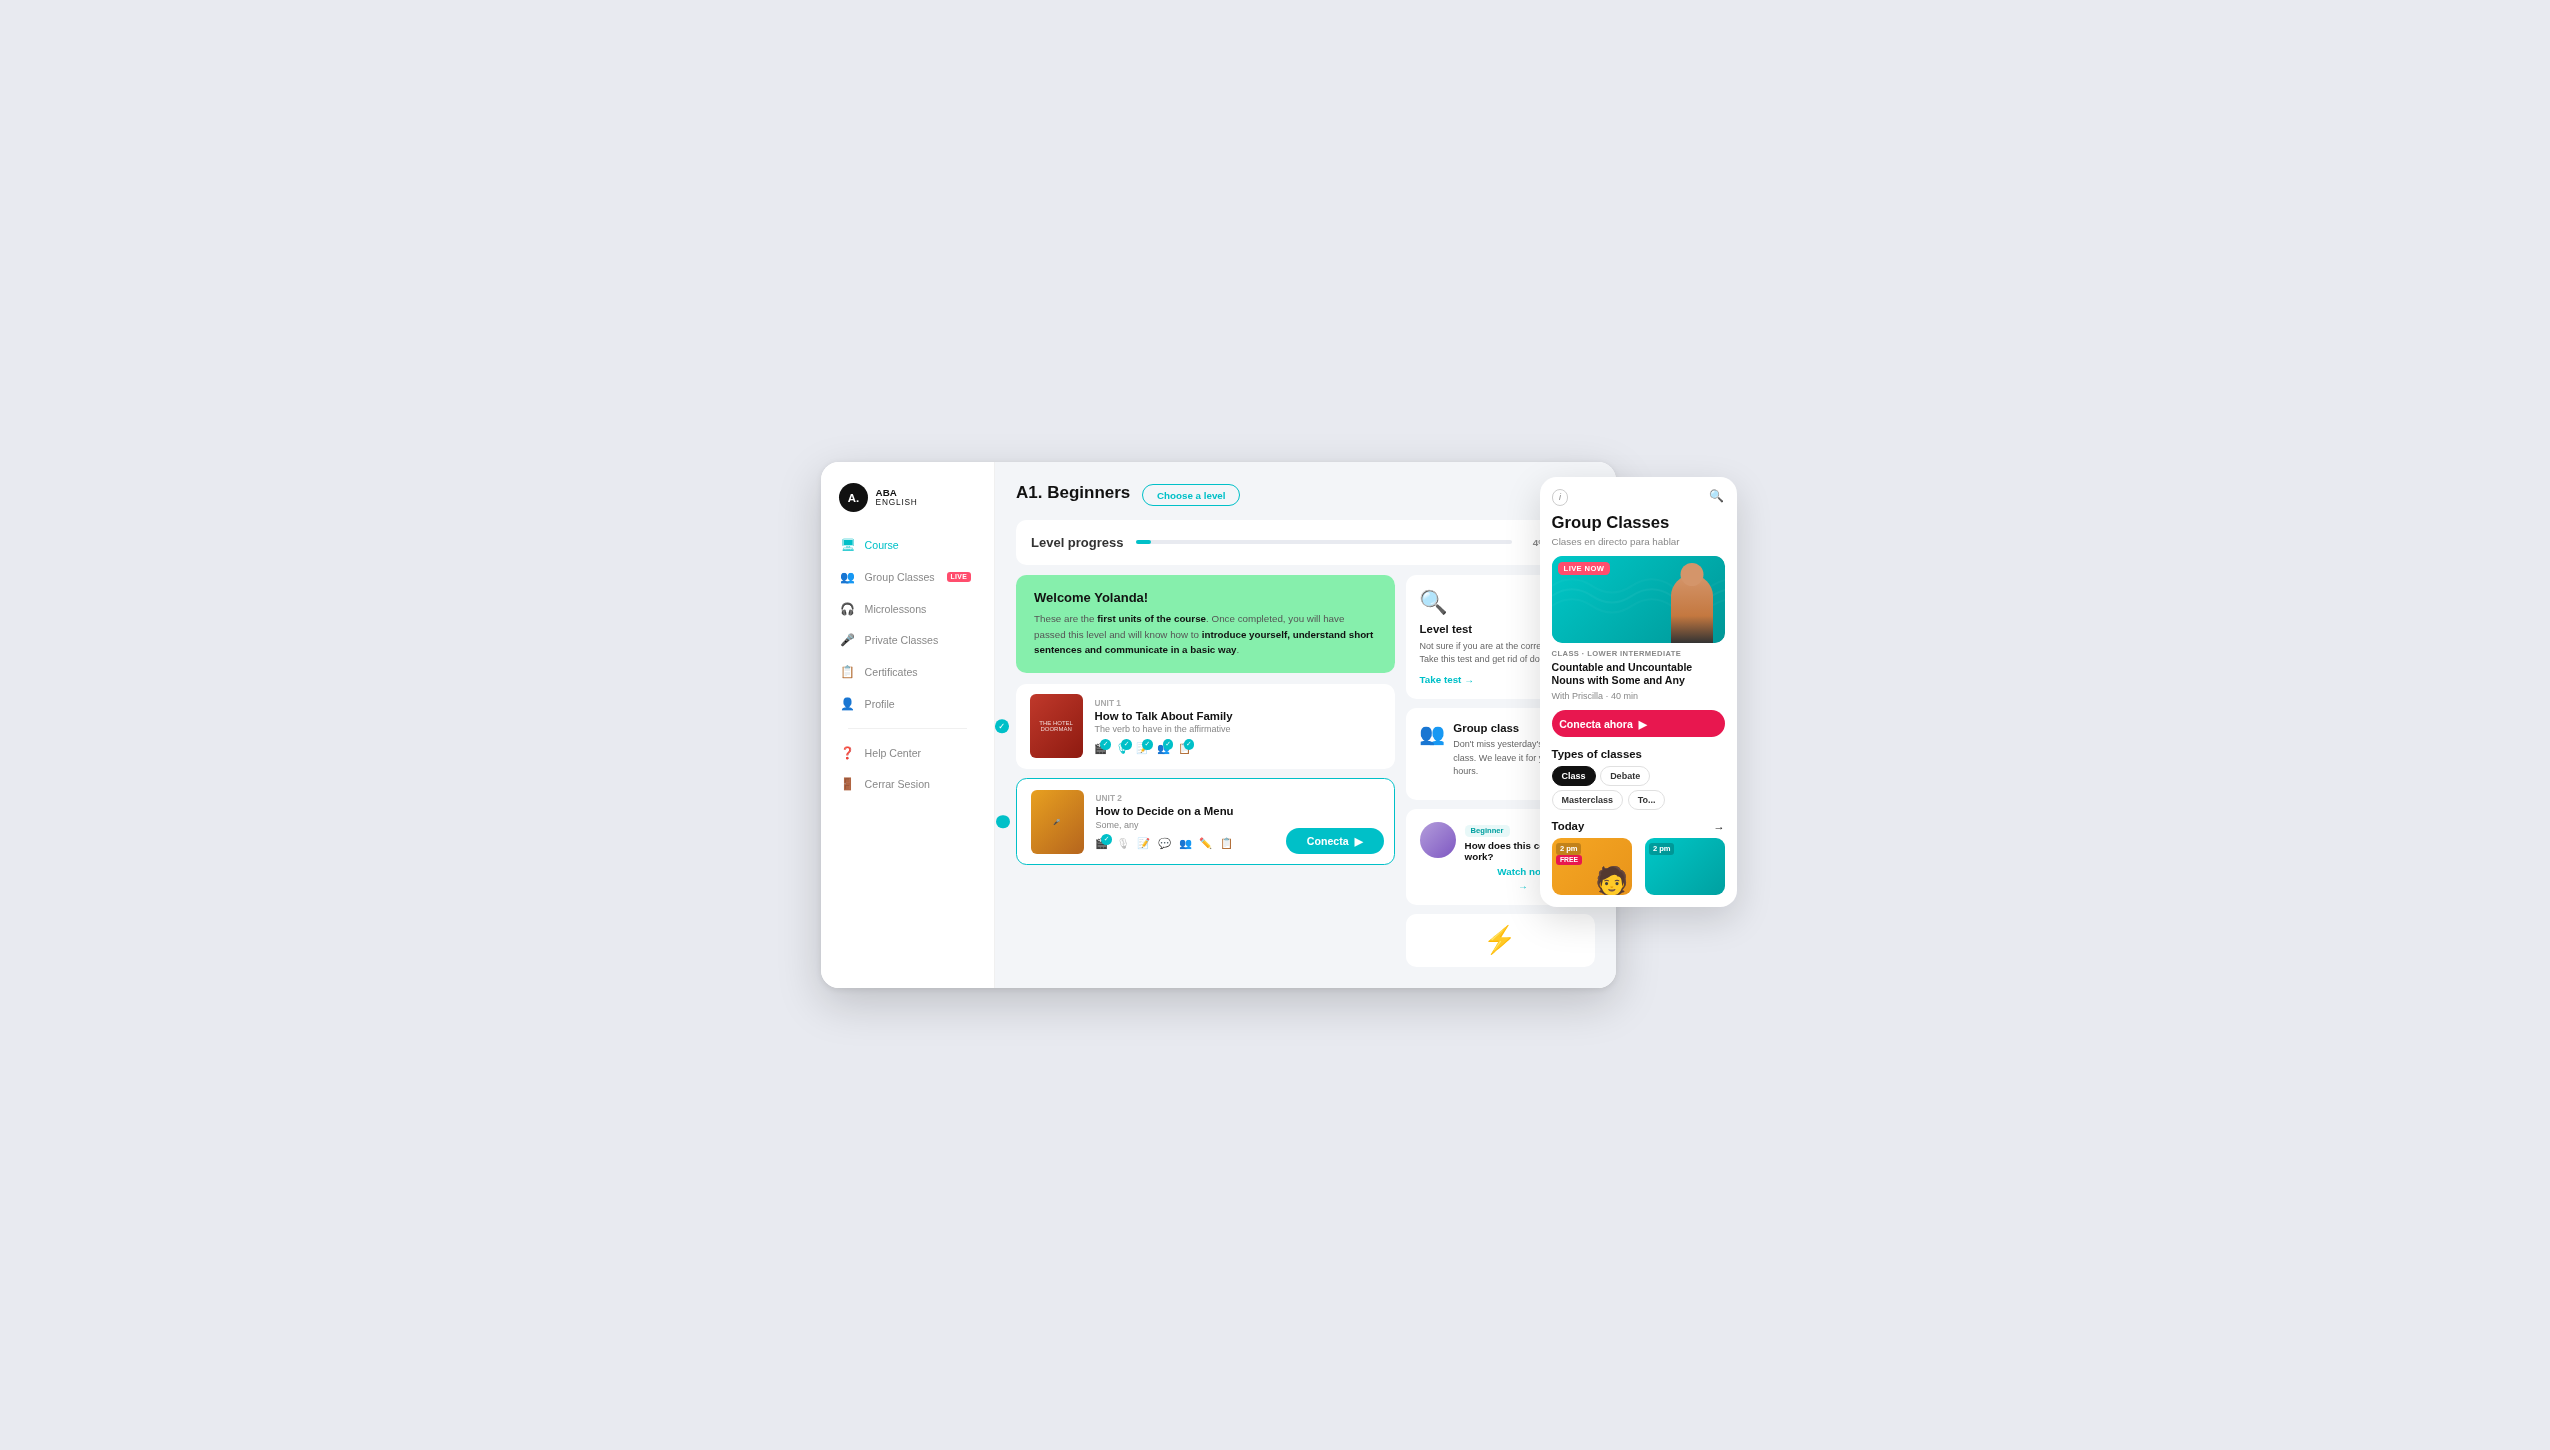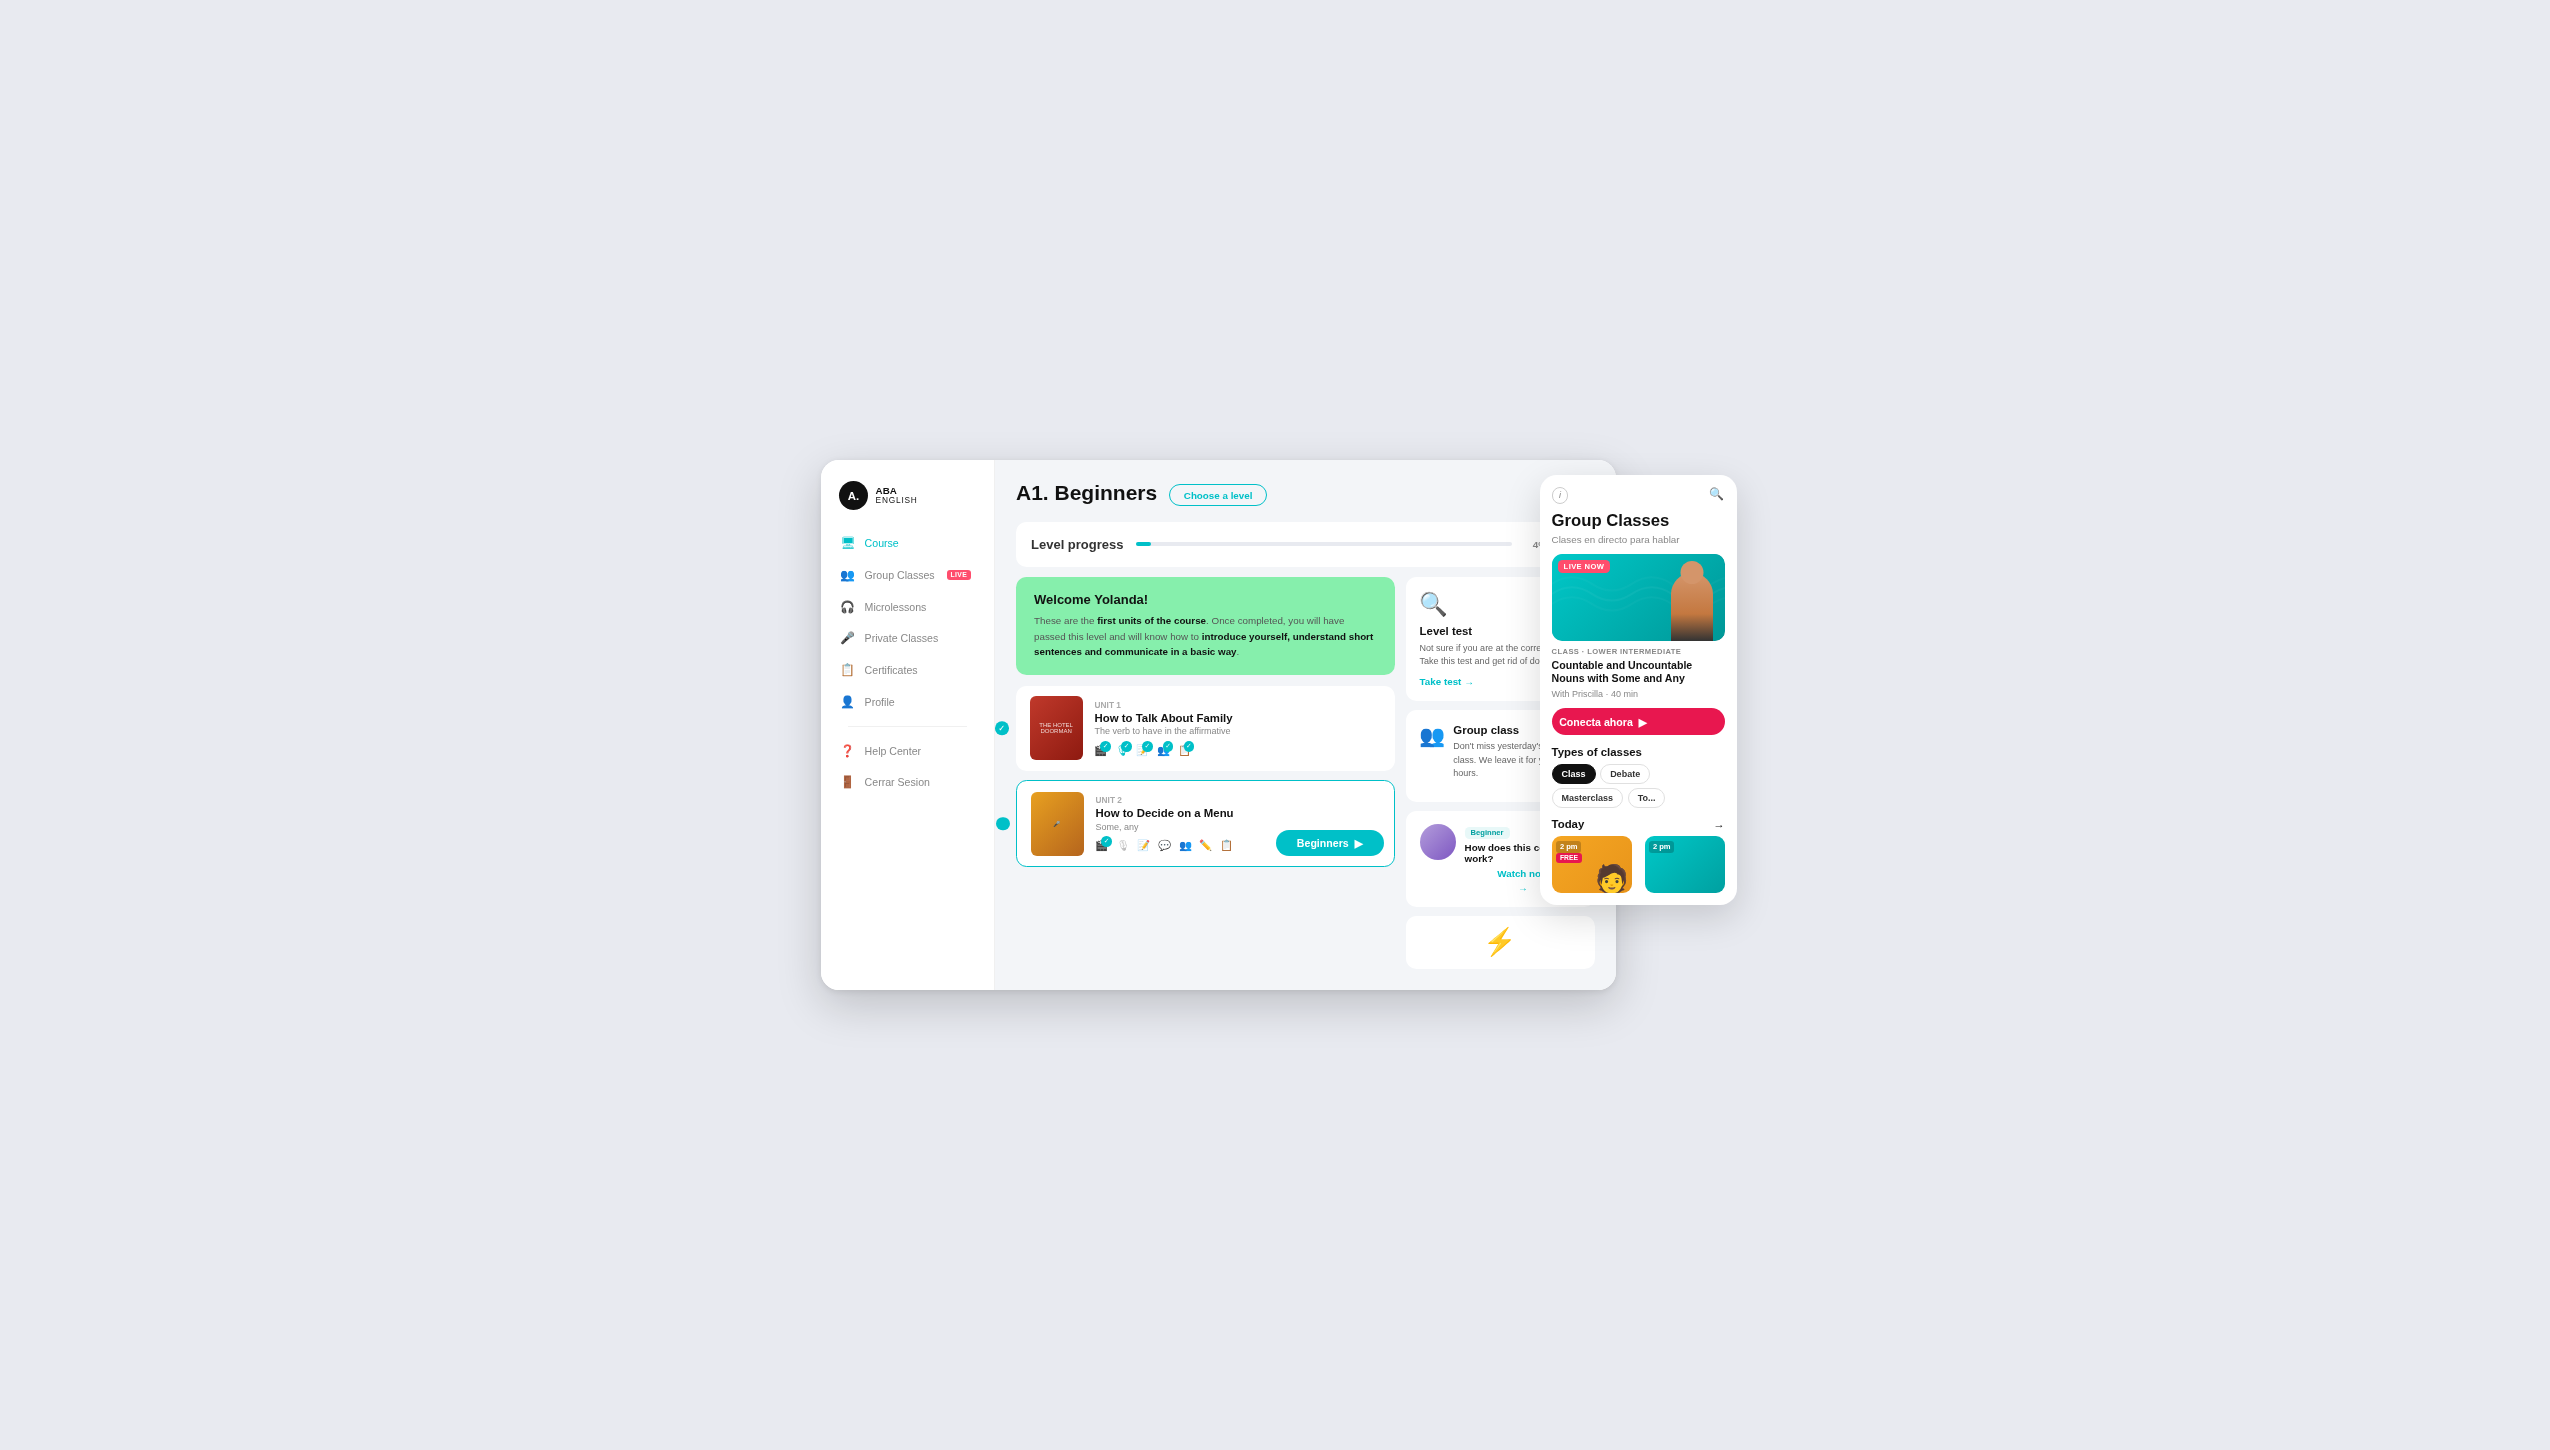--- a/index.html
+++ b/index.html
@@ -122,21 +122,21 @@
 
     
     .main-content {
       flex: 1;
       background: #f3f5f8;
       padding: 21px 21px 21px 21px;
       overflow-y: auto;
     }
 
     .page-title {
-      font-size: 21px;
+      font-size: 17px;
       font-weight: 800;
       color: #111;
       margin-bottom: 4.5px;
     }
 
     .choose-level-btn {
       border: 1.1px solid #00c0c8;
       background: transparent;
       color: #00c0c8;
       border-radius: 15px;
@@ -800,21 +800,21 @@
                   </div>
                   <div class="unit-icon-item">🎙</div>
                   <div class="unit-icon-item">📝</div>
                   <div class="unit-icon-item">💬</div>
                   <div class="unit-icon-item">👥</div>
                   <div class="unit-icon-item">✏️</div>
                   <div class="unit-icon-item">📋</div>
                 </div>
               </div>
               <button class="continue-btn" style="position:absolute; bottom:10.6px; right:10.6px; margin:0;">
-                <span>Beginners</span>
+                <span>Conecta</span>
                 <span>▶</span>
               </button>
             </div>
           </div>
         </div>
 
         <div class="right-cards">
 
           <div class="side-card">
             <div class="side-card-icon">🔍</div>

